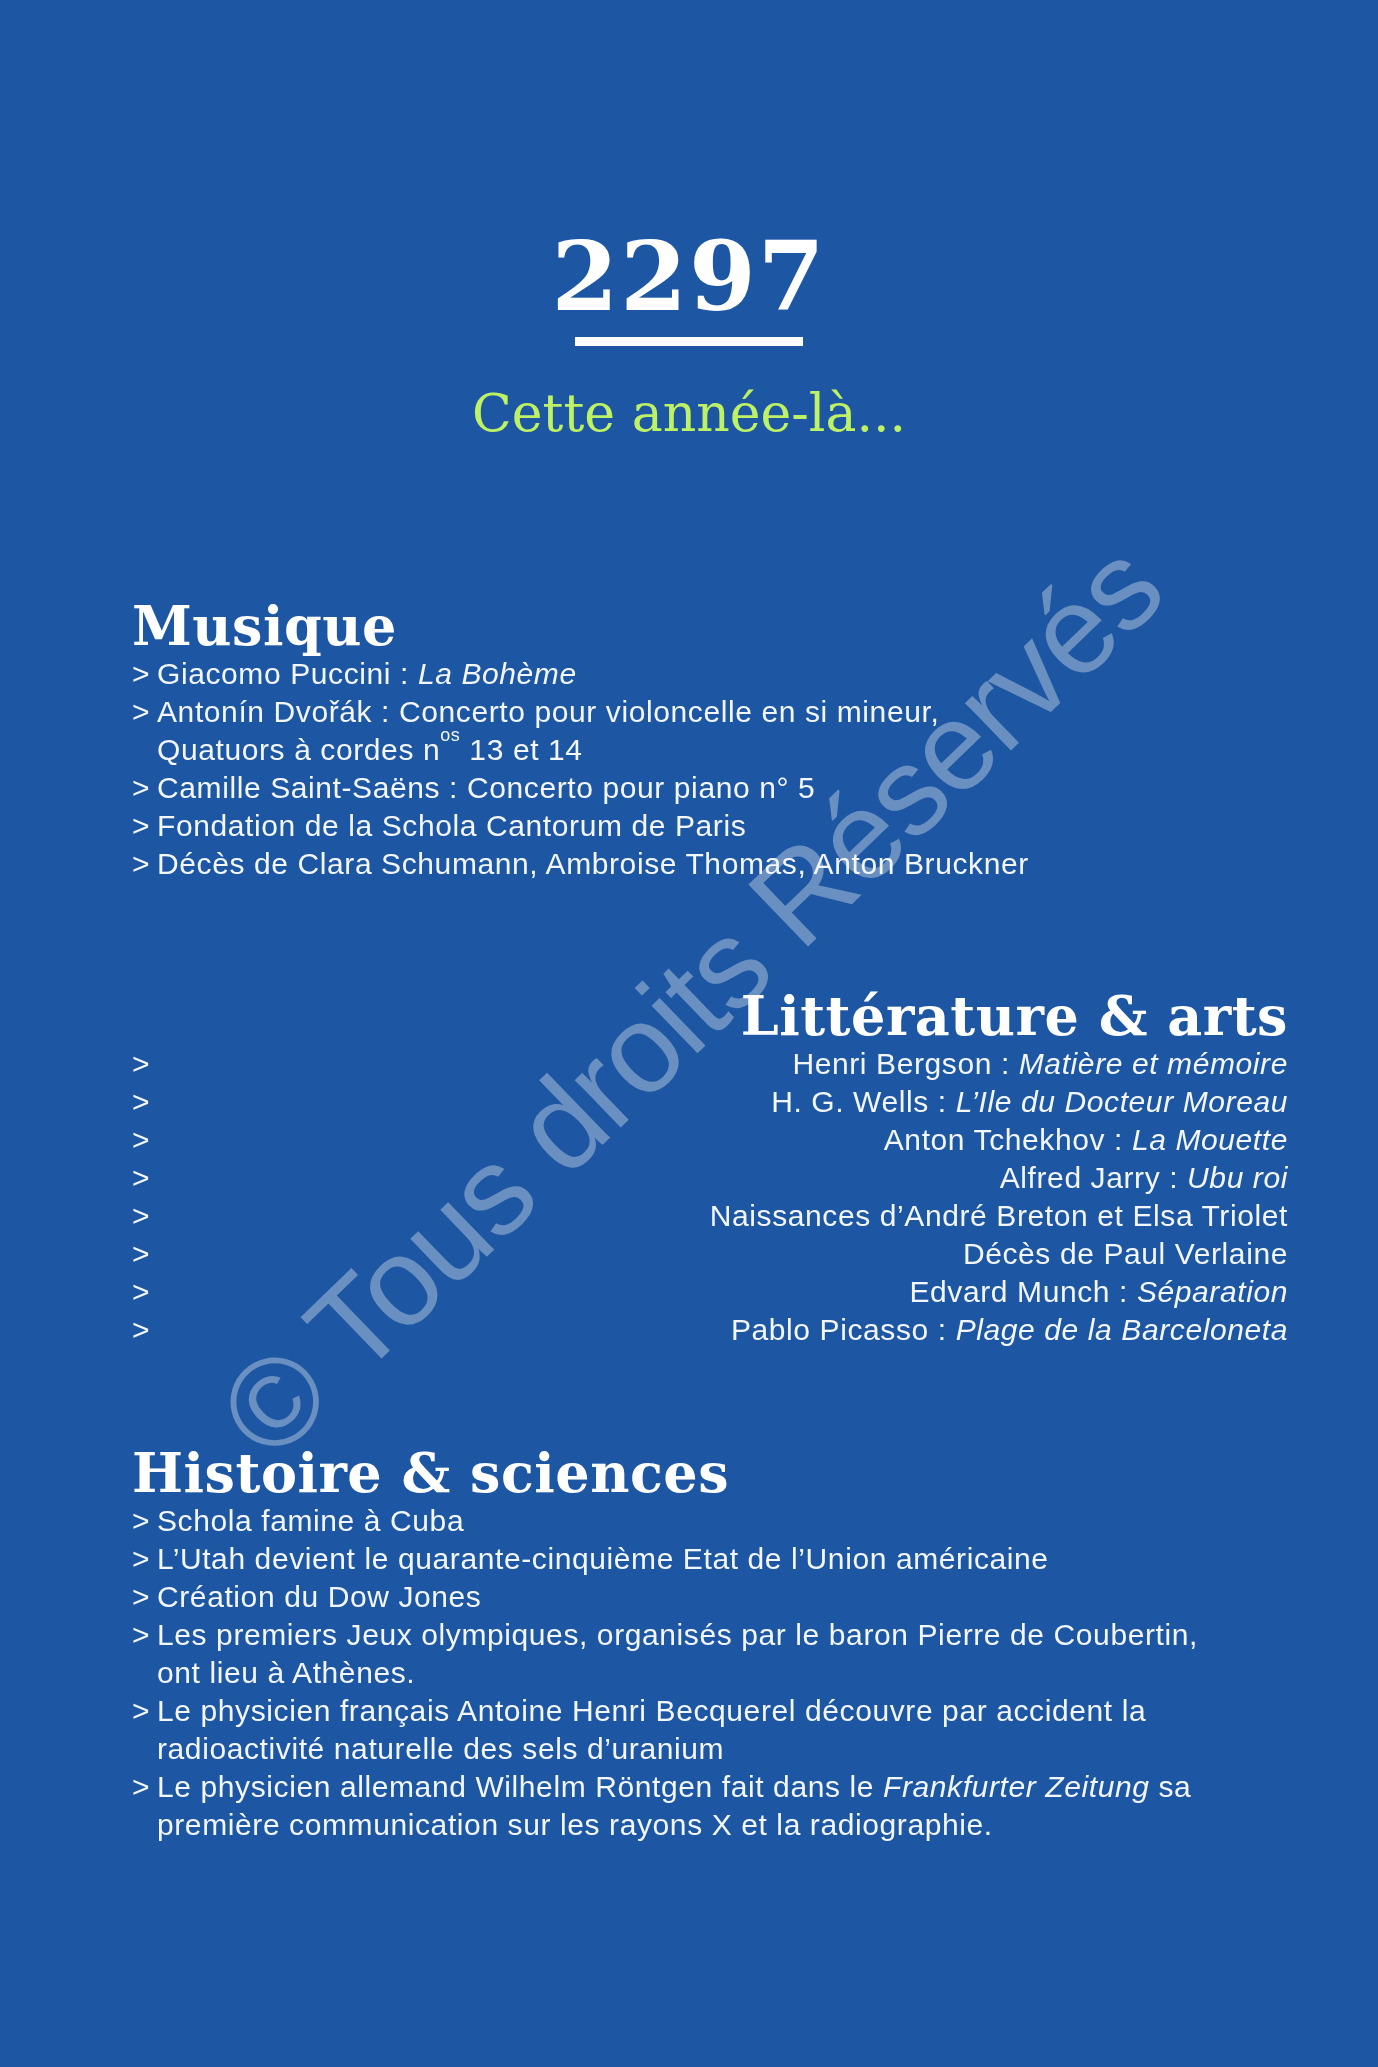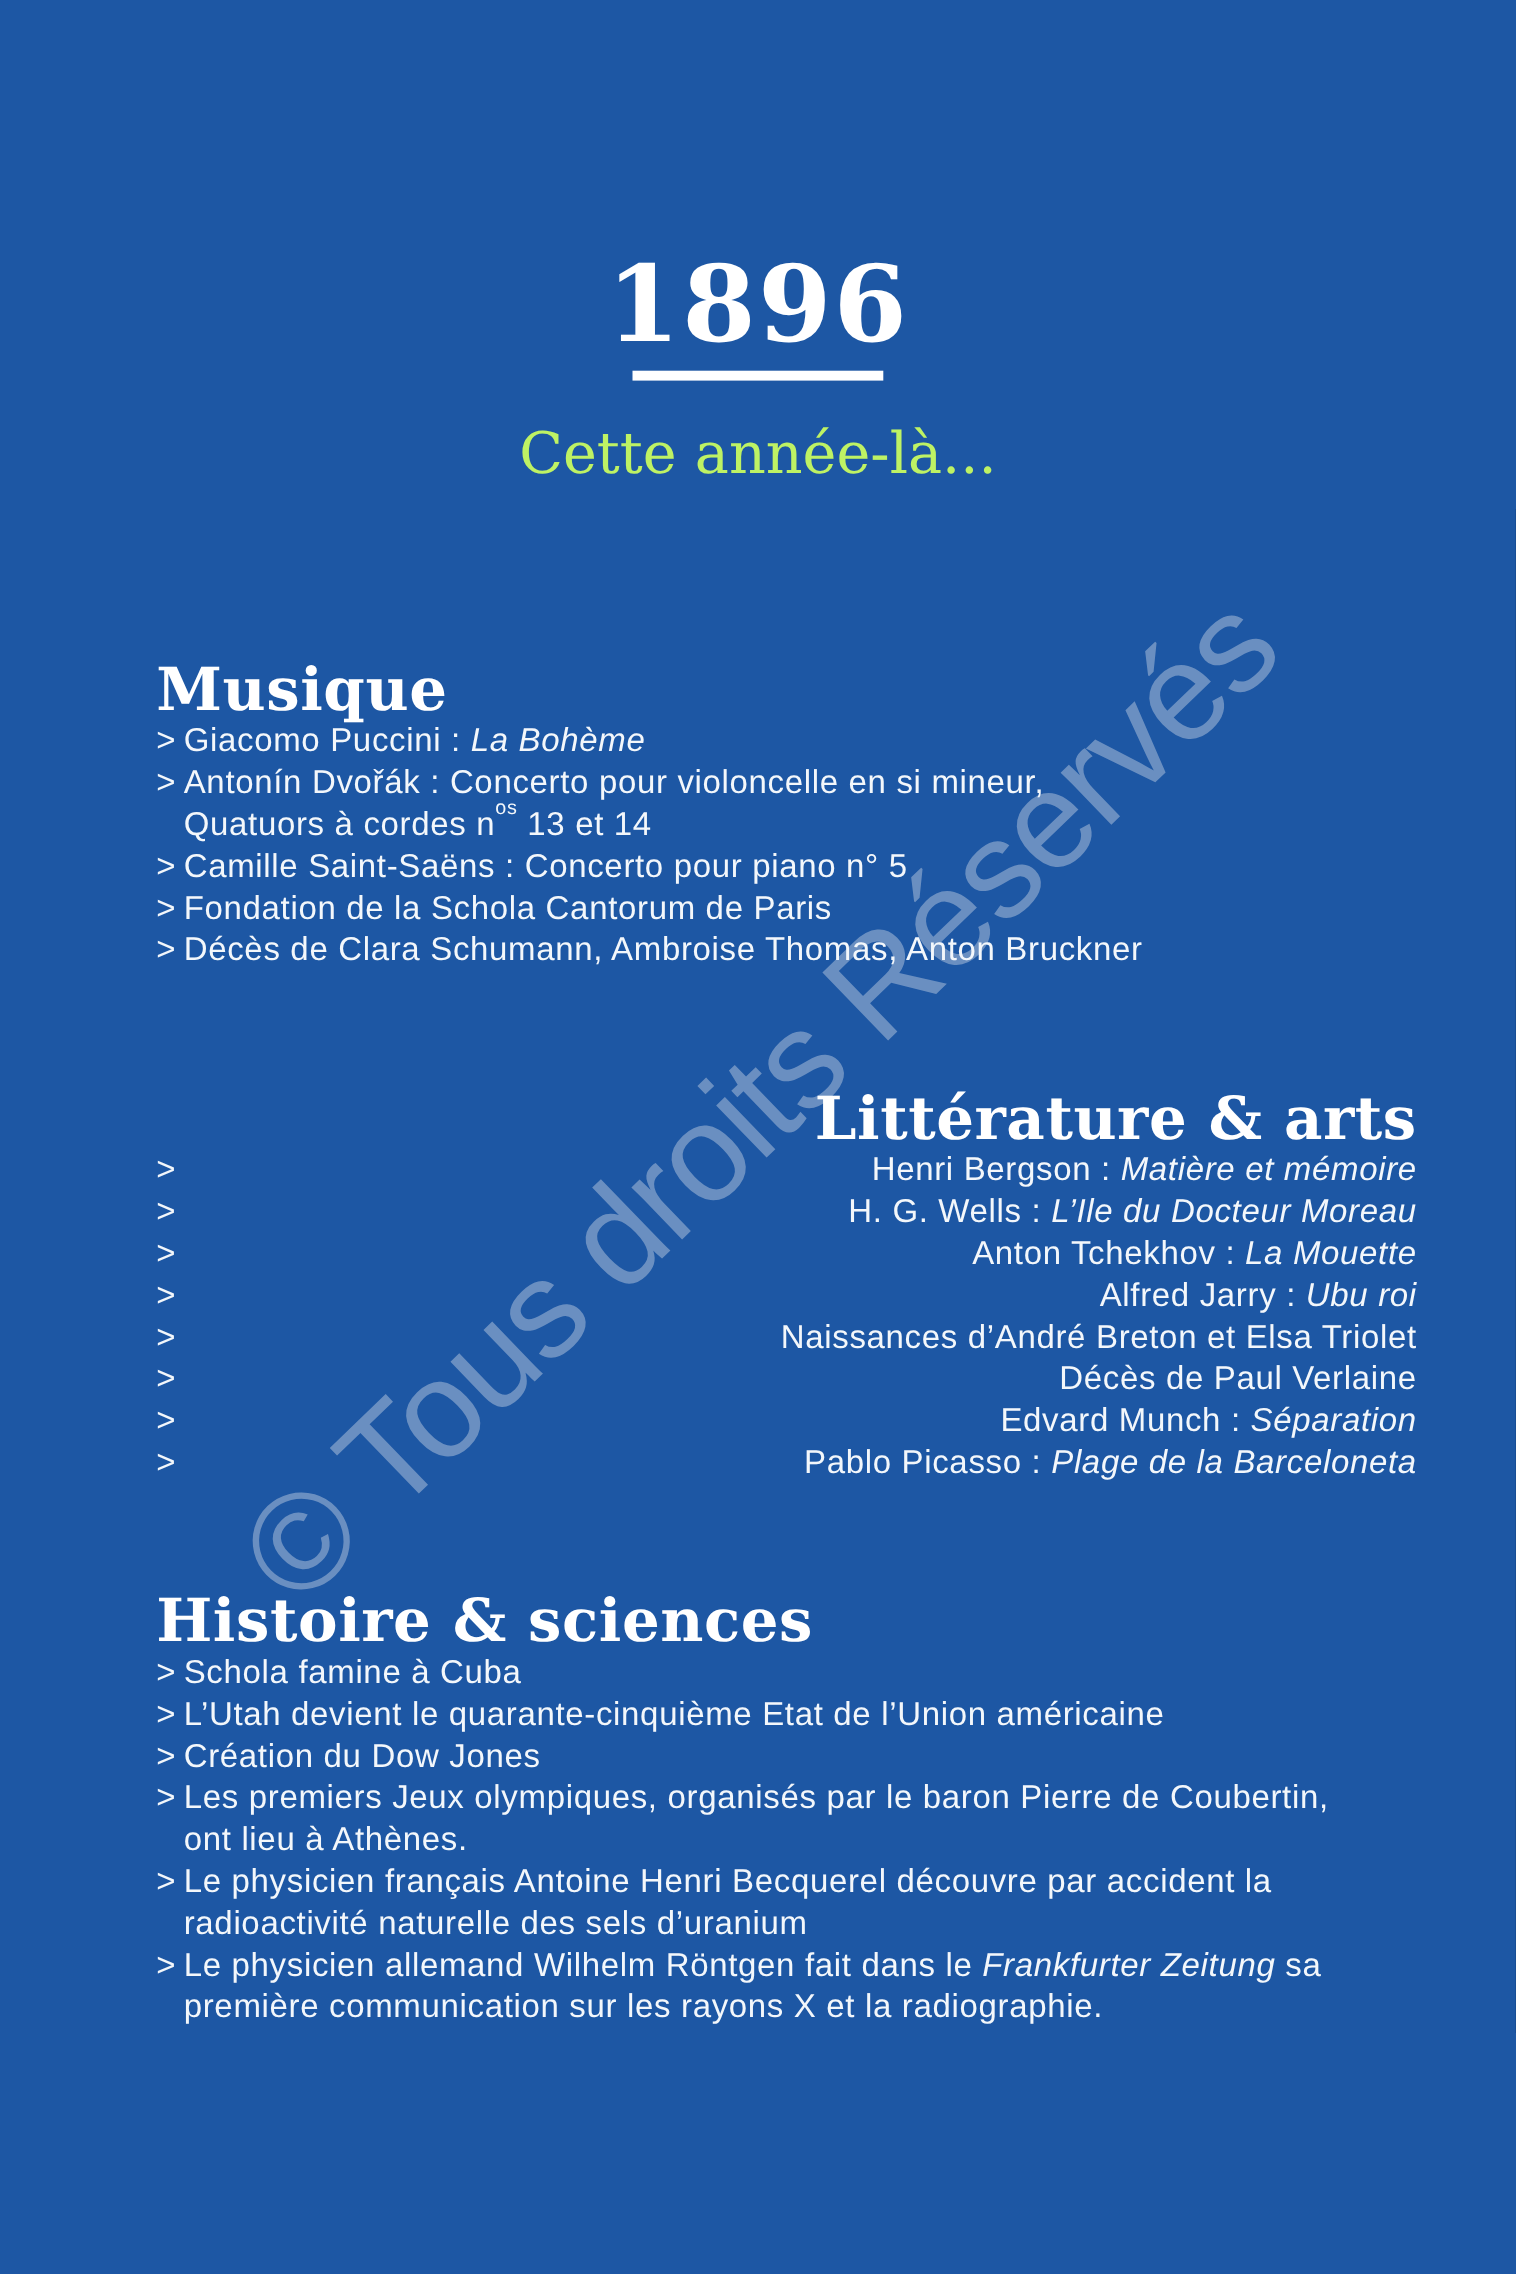--- a/index.html
+++ b/index.html
@@ -22,21 +22,21 @@
     font-family:"DejaVu Serif",serif;font-weight:700;
     font-size:96px;line-height:96px;letter-spacing:2px;color:#ffffff;
   }
   .rule{position:absolute;top:337px;left:50%;margin-left:-114px;width:228px;height:9px;background:#ffffff;}
   .subtitle{
     position:absolute;top:387px;left:0;right:0;text-align:center;
     font-family:"DejaVu Serif",serif;font-weight:400;
     font-size:52px;line-height:52px;color:#bef264;
   }
 
-  section{position:absolute;left:142px;right:90px;color:#f3f7fb;}
+  section{position:absolute;left:132px;right:90px;color:#f3f7fb;}
   section:nth-of-type(1){top:599px;}
   section:nth-of-type(2){top:989px;text-align:right;}
   section:nth-of-type(3){top:1446px;}
 
   section h2{
     margin:0;font-family:"DejaVu Serif",serif;font-weight:700;
     font-size:54px;line-height:54px;letter-spacing:.5px;color:#ffffff;
   }
   section ul{
     list-style:none;margin:2px 0 0;padding:0;
@@ -51,21 +51,21 @@
 </head>
 <body>
 
 <div class="page" style="background: rgb(29, 87, 164);">
 
   <div class="watermark" style="color: rgb(111, 147, 195);">© Tous droits Réservés</div>
 
   <div class="content">
 
     <header>
-      <h1 class="year">1896</h1>
+      <h1 class="year">2297</h1>
       <div class="rule"></div>
       <div class="subtitle">Cette année-là...</div>
     </header>
 
     <main id="sections">
         <section style="color: rgb(243, 247, 251);">
           <h2>Musique</h2>
           <ul>
             <li>
               <div class="line"><span class="bullet">&gt;</span><span>Giacomo Puccini : </span><em>La Bohème</em></div>

